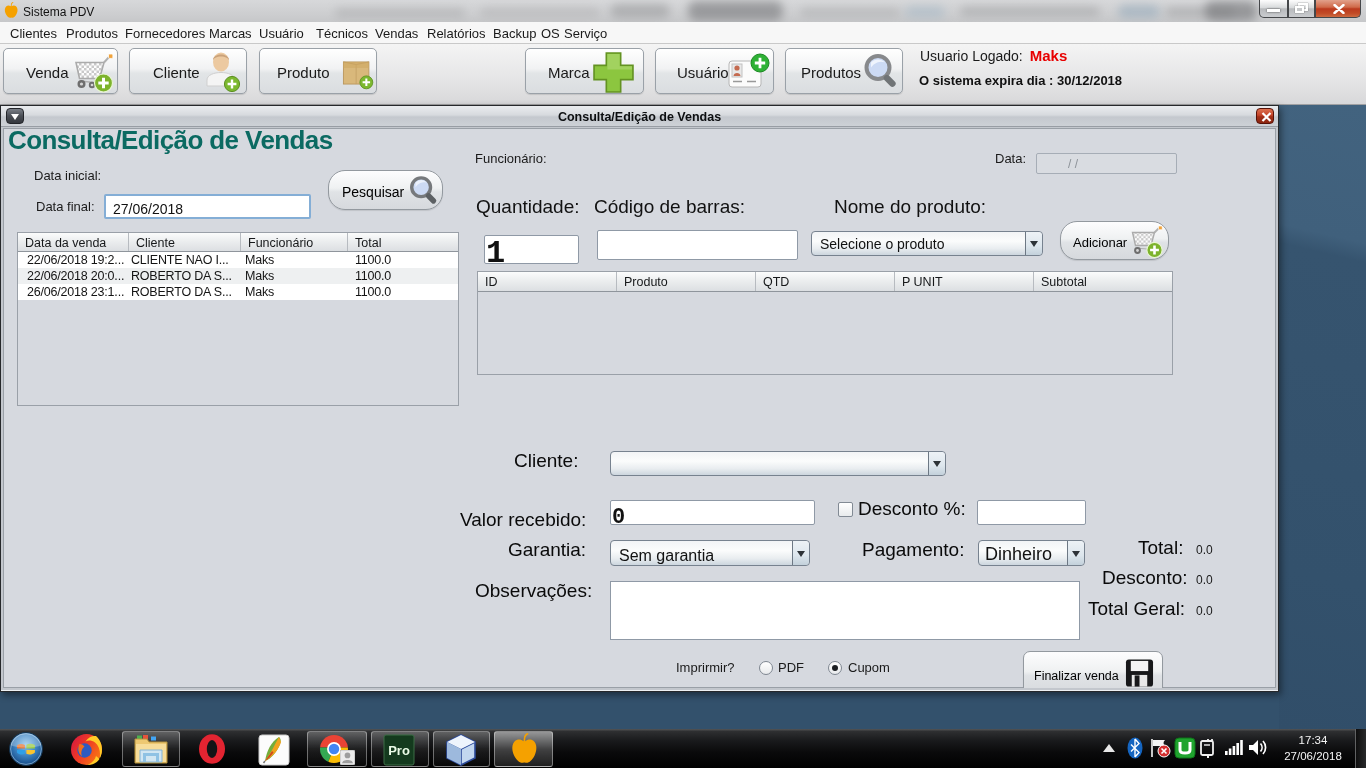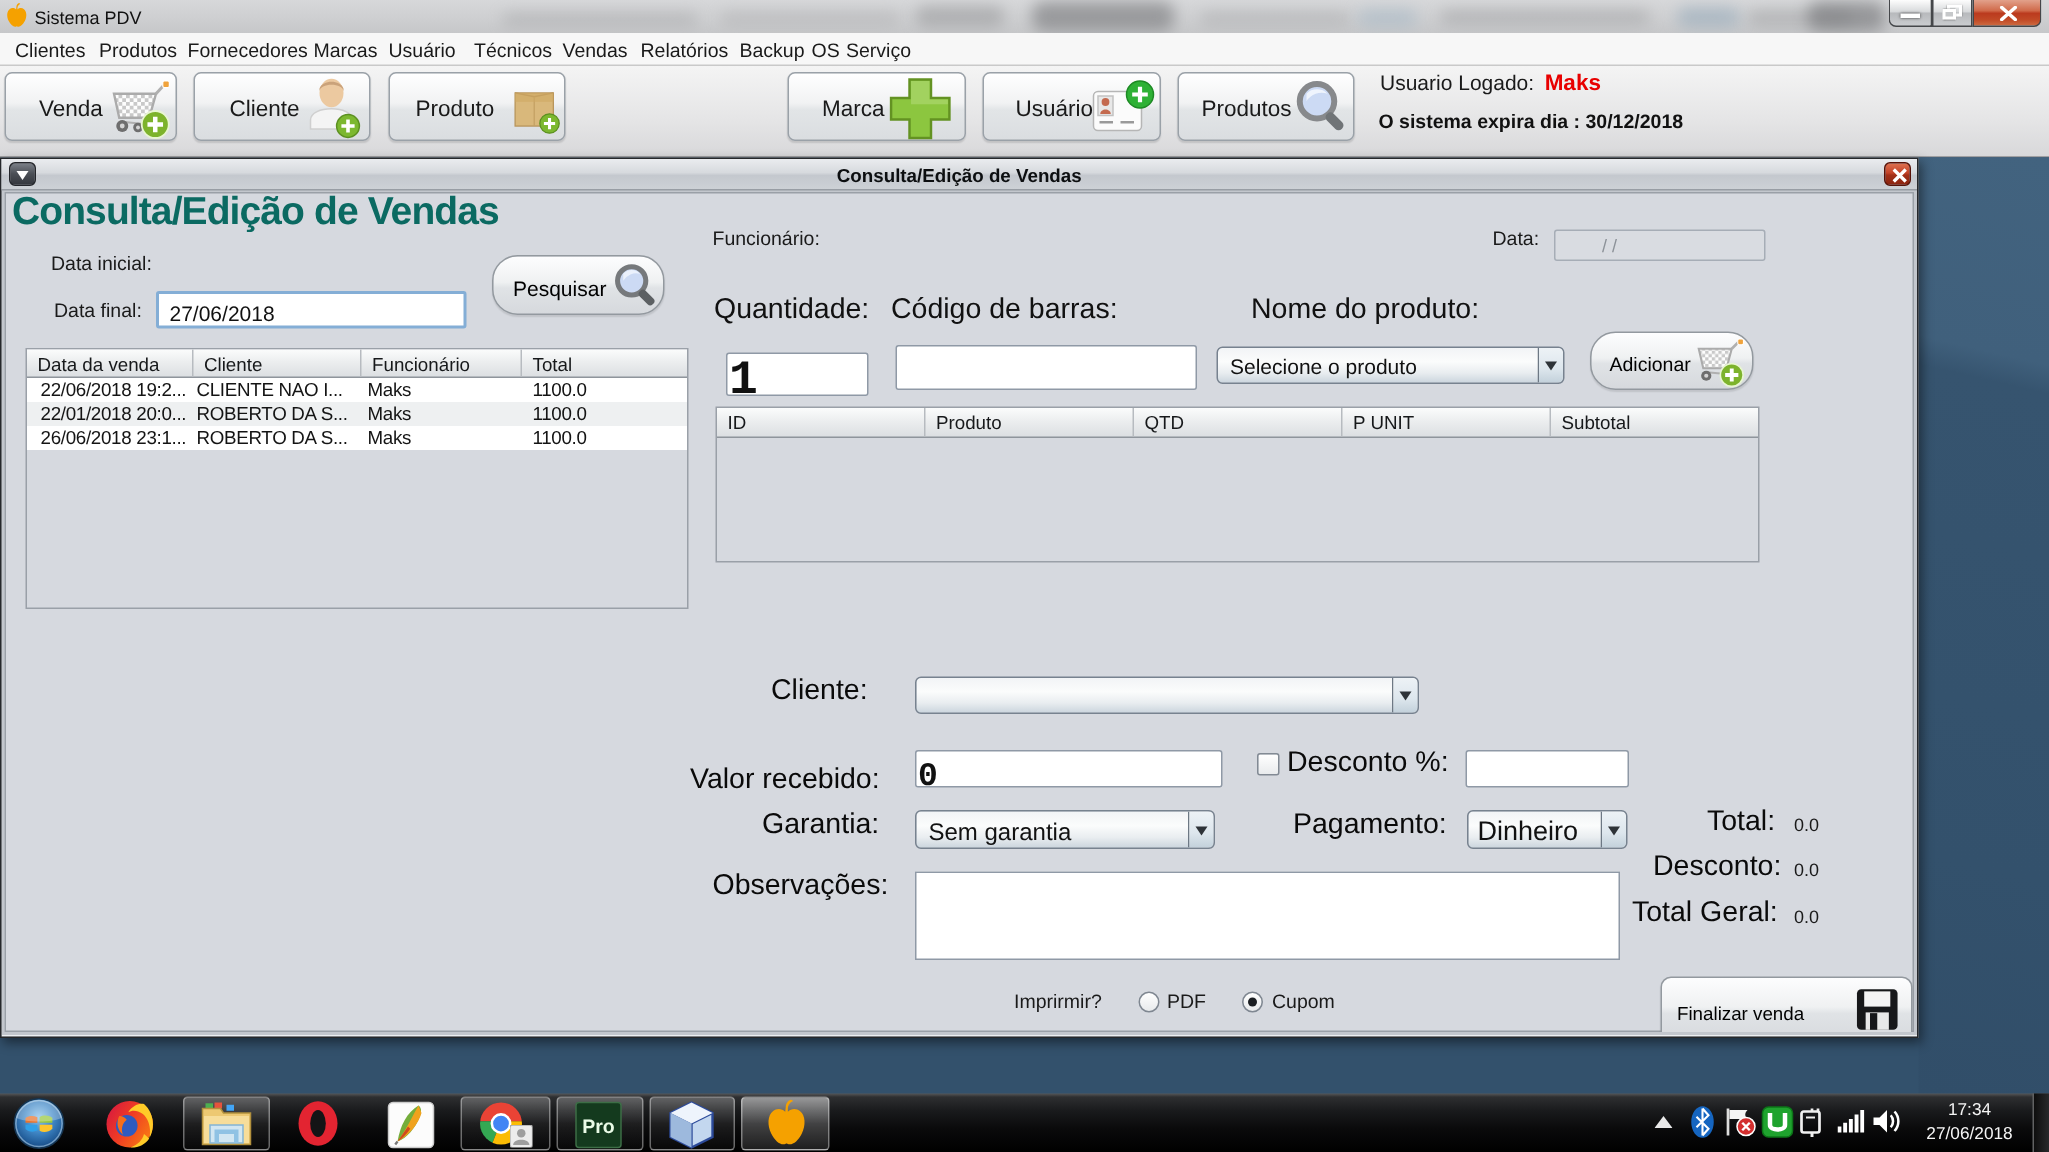--- a/index.html
+++ b/index.html
@@ -270,21 +270,21 @@
             <span>Total</span>
           </div>
       </div>
       <div class="trow" style="top:19px">
           <span class="c" style="left:9px">22/06/2018 19:2...</span>
           <span class="c" style="left:113px">CLIENTE NAO I...</span>
           <span class="c" style="left:227px">Maks</span>
           <span class="c" style="left:337px">1100.0</span>
         </div>
       <div class="trow alt" style="top:35px">
-          <span class="c" style="left:9px">22/01/2018 20:0...</span>
+          <span class="c" style="left:9px">22/06/2018 20:0...</span>
           <span class="c" style="left:113px">ROBERTO DA S...</span>
           <span class="c" style="left:227px">Maks</span>
           <span class="c" style="left:337px">1100.0</span>
         </div>
       <div class="trow" style="top:51px">
           <span class="c" style="left:9px">26/06/2018 23:1...</span>
           <span class="c" style="left:113px">ROBERTO DA S...</span>
           <span class="c" style="left:227px">Maks</span>
           <span class="c" style="left:337px">1100.0</span>
         </div>
@@ -376,21 +376,21 @@
 
     <div class="lab17" style="left:472px;top:452px">Observações:</div>
     <div class="tfield" style="left:607px;top:453px;width:470px;height:59px;border-radius:0"></div>
 
     <div class="lab13" style="left:673px;top:532px">Imprirmir?</div>
     <div class="radio" style="left:756px;top:533px"></div>
     <div class="lab13" style="left:775px;top:532px">PDF</div>
     <div class="radio sel" style="left:825px;top:533px"></div>
     <div class="lab13" style="left:845px;top:532px">Cupom</div>
 
-    <div class="nbtn" style="left:1104px;top:523px;width:168px;height:45px;border-radius:7px 7px 0 0">
+    <div class="nbtn" style="left:1020px;top:523px;width:140px;height:45px;border-radius:7px 7px 0 0">
       <span style="position:absolute;left:10px;top:17px;font-size:12.5px">Finalizar venda</span>
       <svg style="position:absolute;right:8px;top:6px" width="29" height="30" viewBox="0 0 30 30">
         <rect x="1" y="1" width="28" height="28" rx="3" fill="#17181a"></rect>
         <rect x="6" y="2.5" width="18" height="10.5" fill="#f4f4f4"></rect>
         <rect x="7" y="17" width="16" height="12" fill="#e8e8e8"></rect>
         <rect x="10" y="17.5" width="5" height="11.5" fill="#17181a"></rect>
       </svg>
     </div>
   </div>
 </div>

